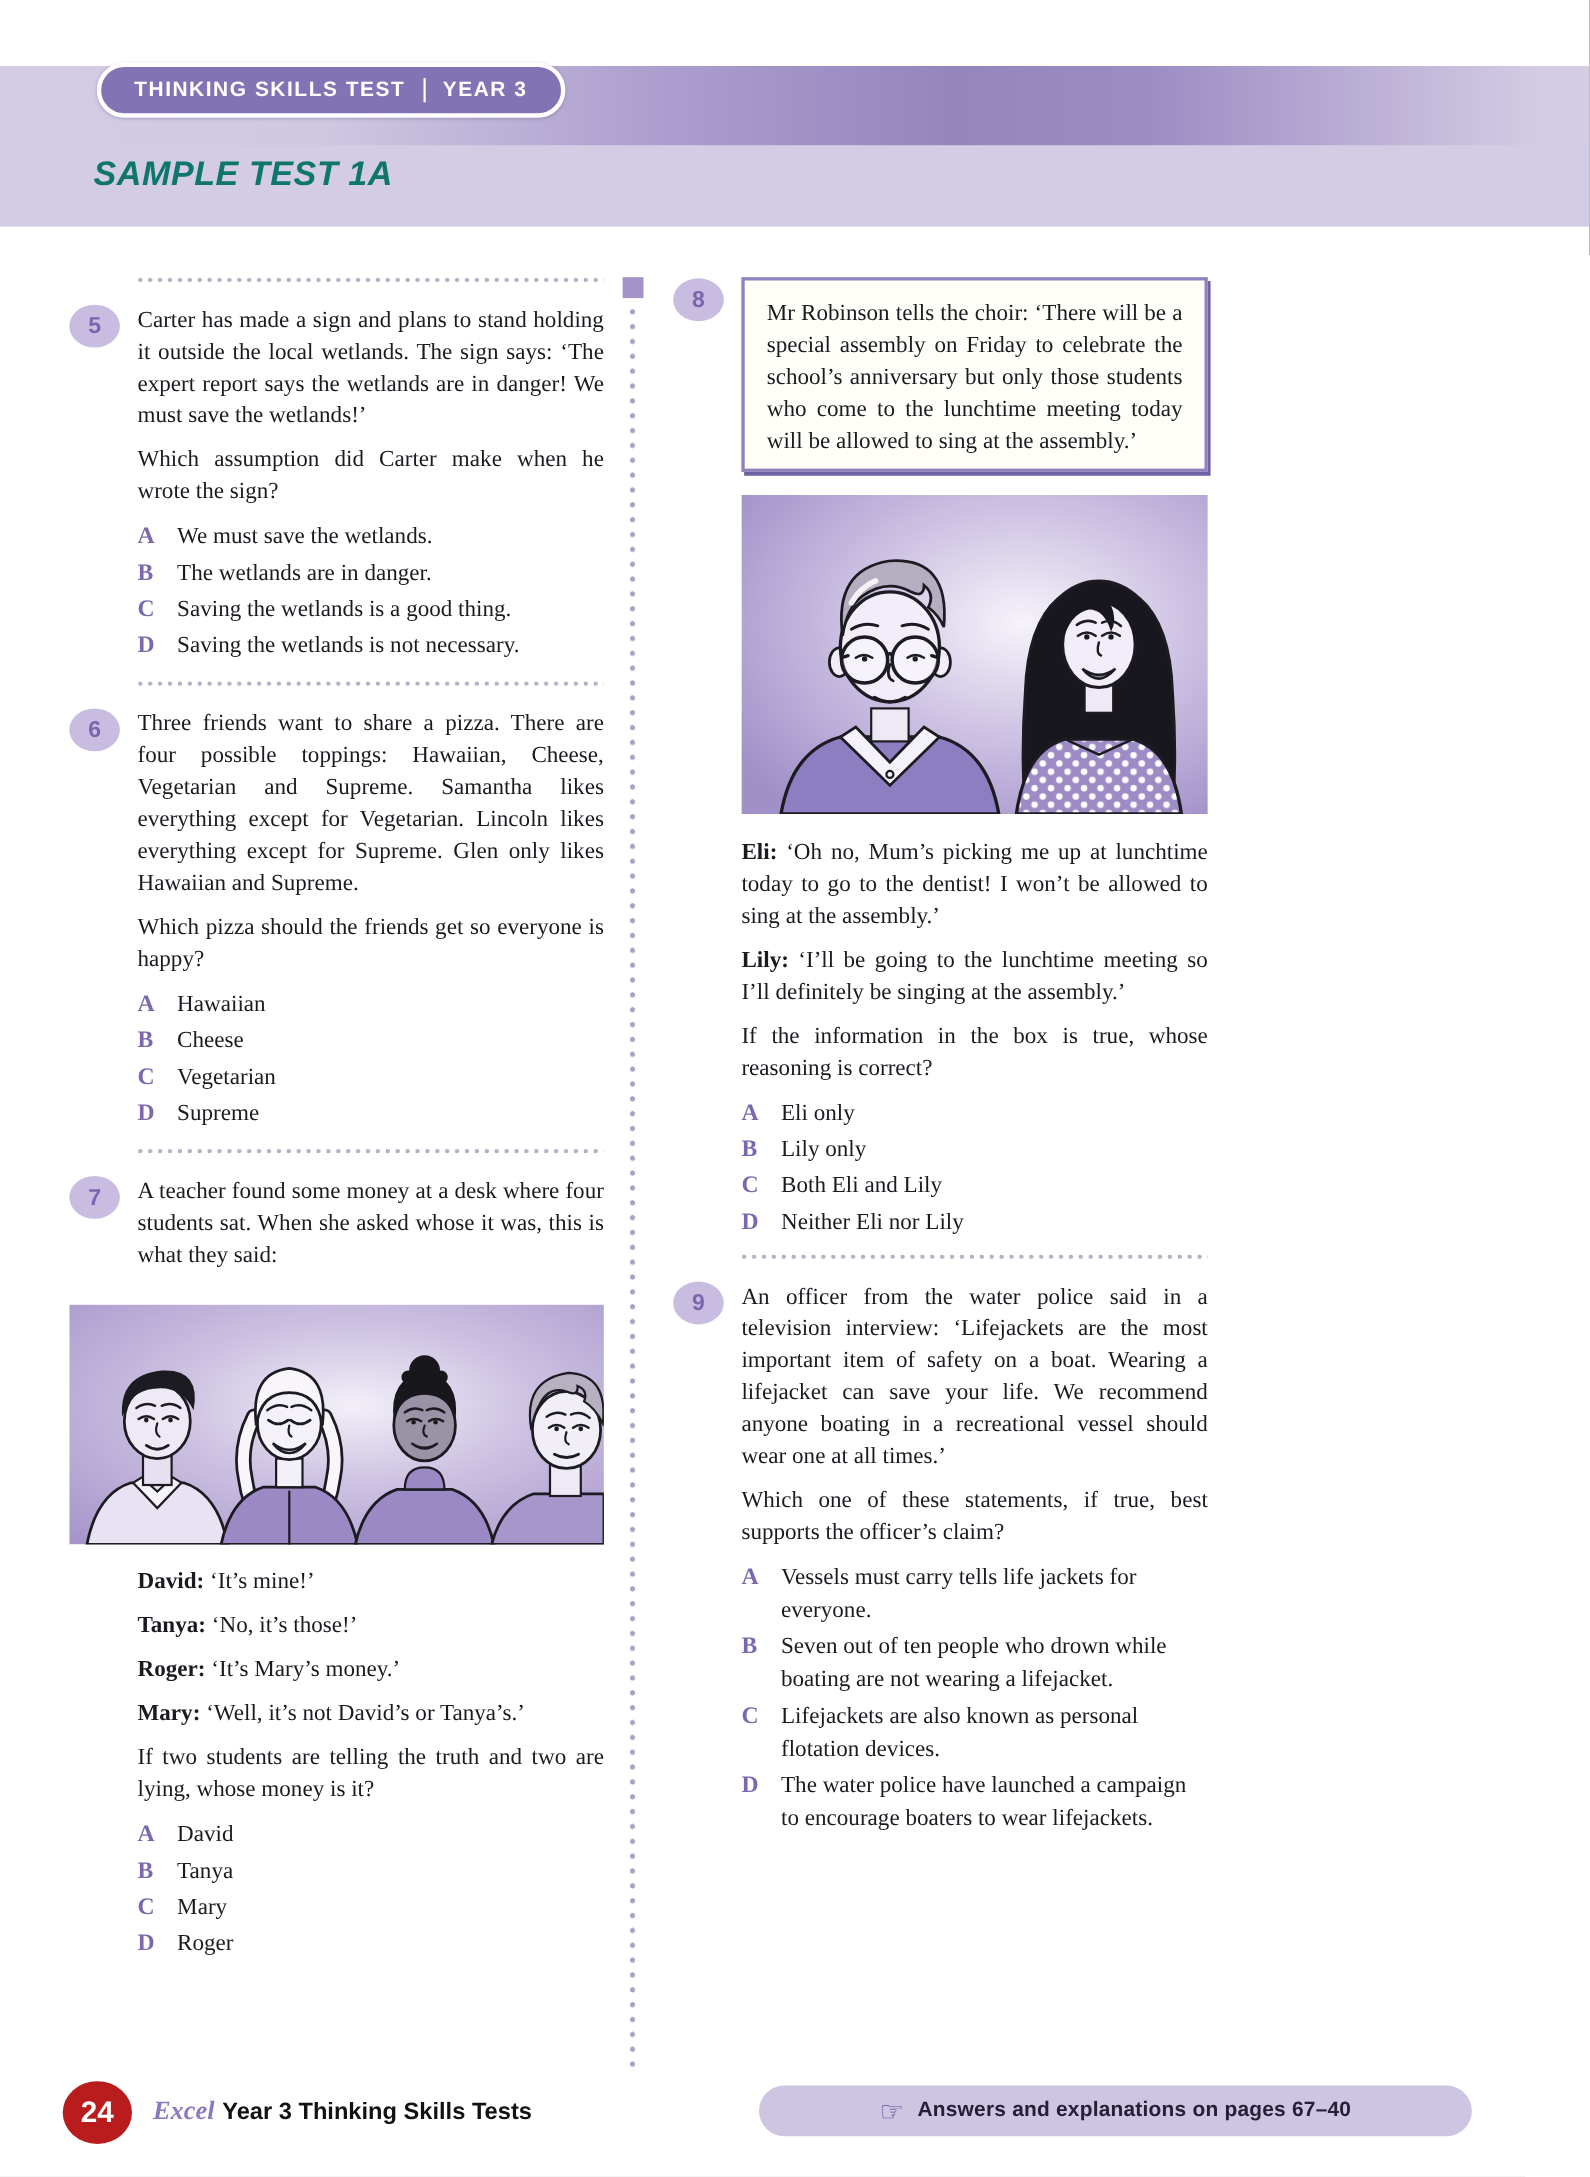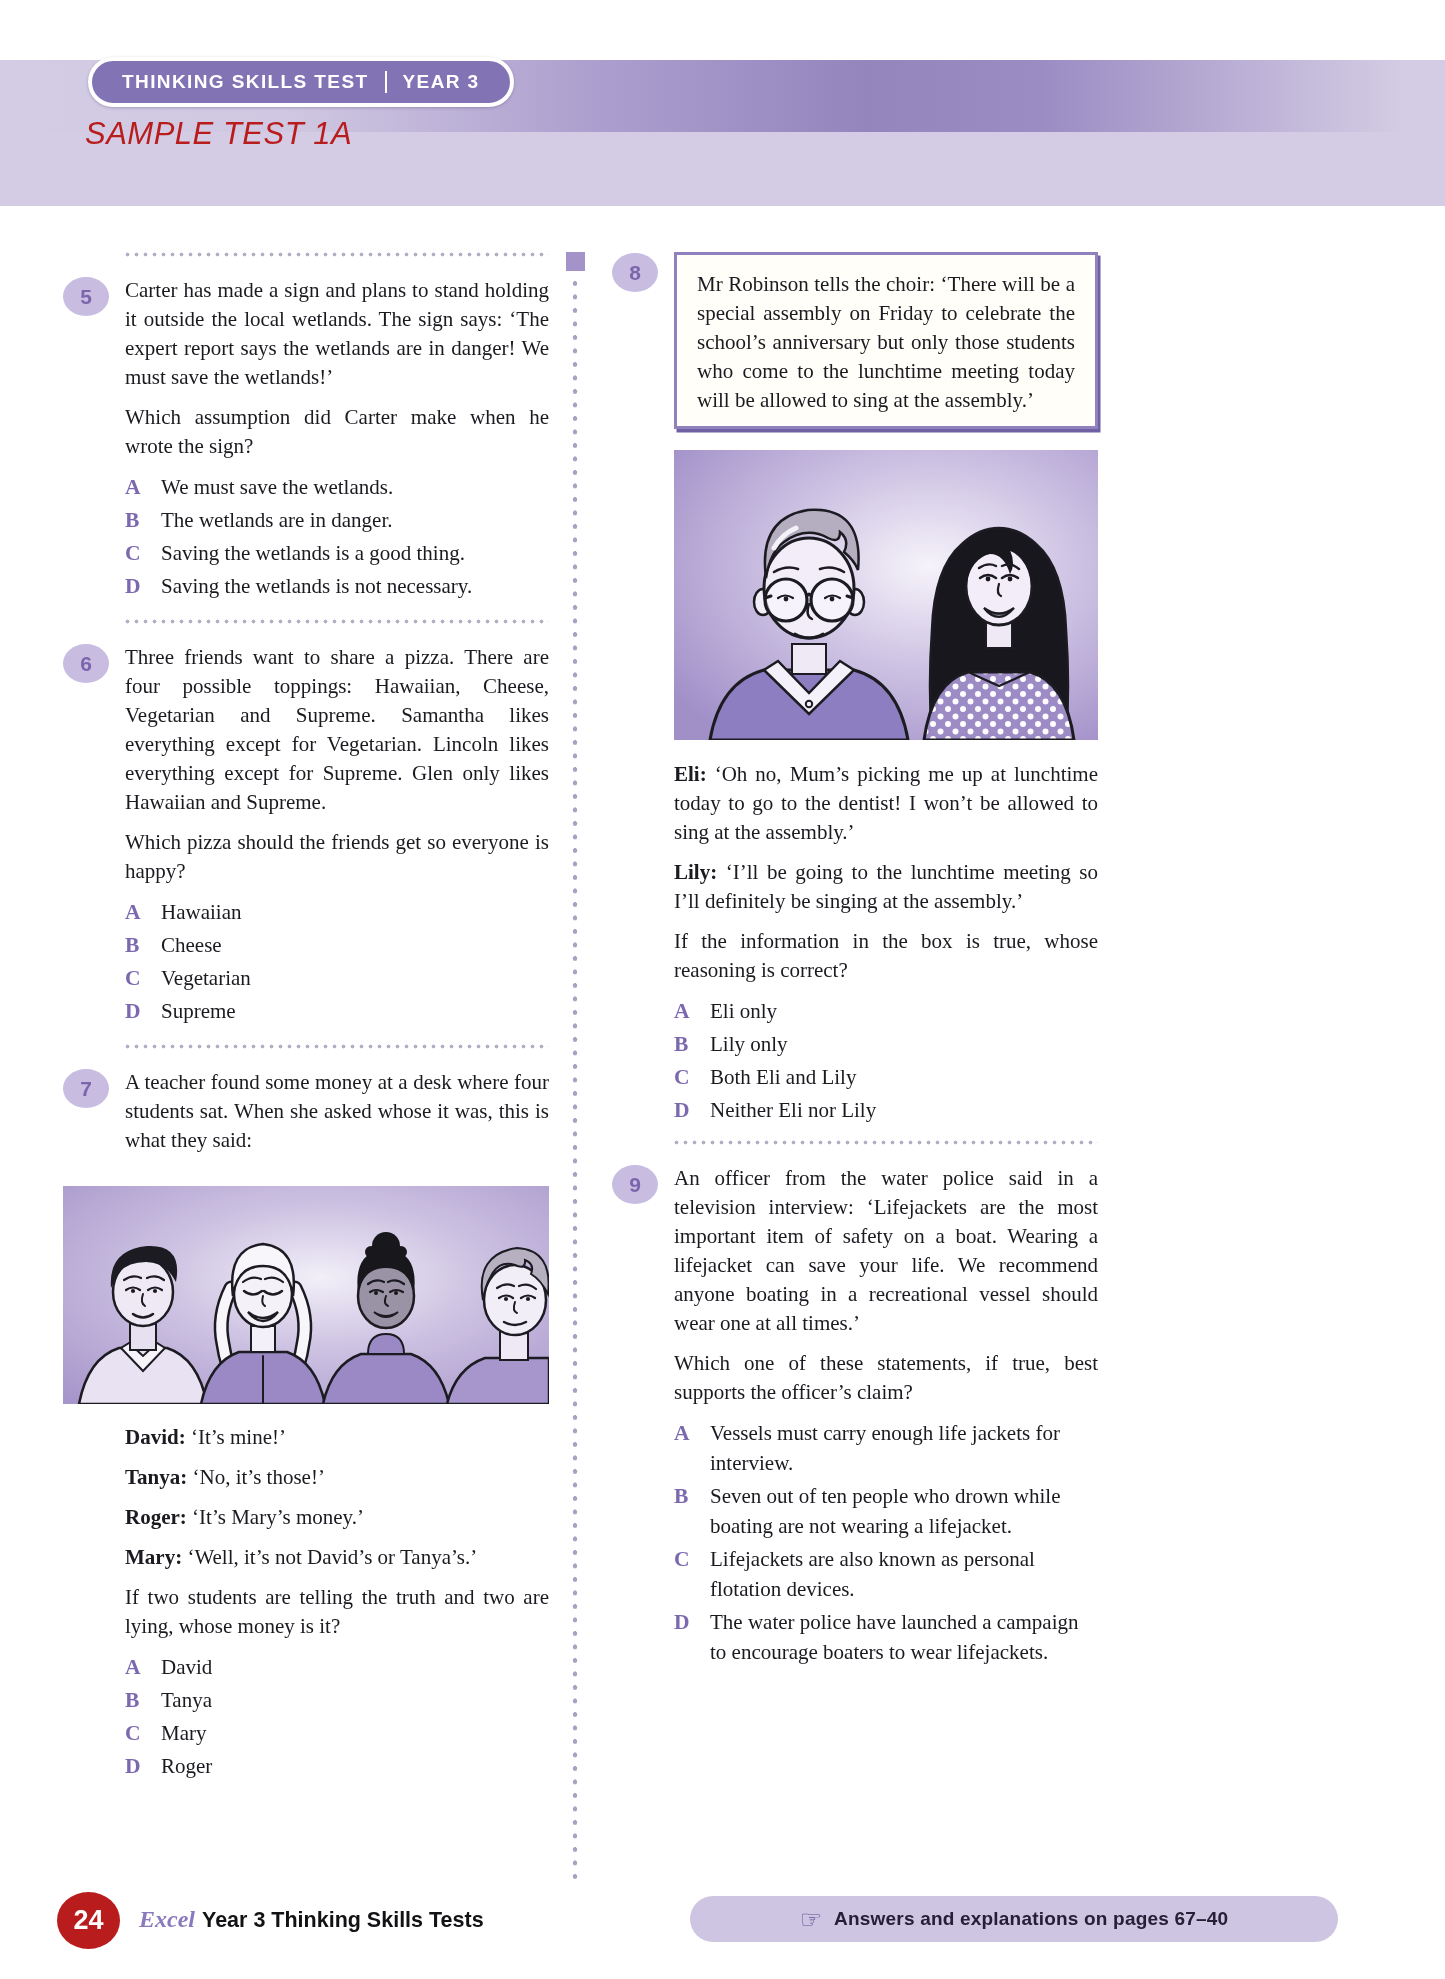--- a/index.html
+++ b/index.html
@@ -9,23 +9,23 @@
   
   .header{position:absolute;left:0;top:60px;width:100%;height:146px;background:#d3cce4;}
   .header-strip{position:absolute;left:0;top:0;width:100%;height:72px;
     background:linear-gradient(90deg,#d3cce4 0%,#d0c8e2 20%,#ab9dcd 42%,#9486bd 60%,#9b8cc3 72%,#c0b5d8 88%,#d3cce4 97%);}
   .badge-pill{position:absolute;left:88px;top:-3px;height:42px;padding:0 30px;
     background:#8273b5;border:4px solid #ffffff;border-radius:26px;
     display:flex;align-items:center;box-shadow:0 1px 3px rgba(80,70,120,.35);
     font-family:"Liberation Sans",sans-serif;font-weight:bold;color:#fff;
     font-size:19px;letter-spacing:1.4px;white-space:nowrap;}
   .badge-pill .sep-bar{width:2px;height:22px;background:#fff;margin:0 16px;}
-  .sample-title{position:absolute;left:85px;top:56px;
-    font-family:"Liberation Sans",sans-serif;font-style:italic;font-weight:normal;
-    font-size:31px;letter-spacing:.5px;color:#b91c1c;}
+  .sample-title{position:absolute;left:85px;top:80px;
+    font-family:"Liberation Sans",sans-serif;font-style:italic;font-weight:bold;
+    font-size:31px;letter-spacing:.5px;color:#0f766e;}
 
   
   .col{position:absolute;top:252px;width:486px;}
   .col-left{left:63px;}
   .col-right{left:612px;}
   .vdivider{position:absolute;left:565px;top:252px;width:20px;height:1634px;
     display:flex;flex-direction:column;align-items:center;}
   .vdivider .vsq{width:19px;height:19px;background:#a393c8;margin-bottom:9px;}
   .vdivider .vdots{flex:1;width:6px;
     background-image:radial-gradient(circle at 3px 3.5px,#a9a1c3 2.1px,rgba(0,0,0,0) 2.6px);
@@ -369,21 +369,21 @@
       <div class="qrow">
         <div class="qnum">
           <span>9</span>
         </div>
         <div class="qbody">
           <p>An officer from the water police said in a television interview: ‘Lifejackets are the most important item of safety on a boat. Wearing a lifejacket can save your life. We recommend anyone boating in a recreational vessel should wear one at all times.’</p>
           <p>Which one of these statements, if true, best supports the officer’s claim?</p>
           <div class="options">
             <div class="opt">
               <span class="letter">A</span>
-              <span class="otext">Vessels must carry enough life jackets for interview.</span>
+              <span class="otext">Vessels must carry tells life jackets for everyone.</span>
               </div>
             <div class="opt">
               <span class="letter">B</span>
               <span class="otext">Seven out of ten people who drown while boating are not wearing a lifejacket.</span>
               </div>
             <div class="opt">
               <span class="letter">C</span>
               <span class="otext">Lifejackets are also known as personal flotation devices.</span>
               </div>
             <div class="opt">

